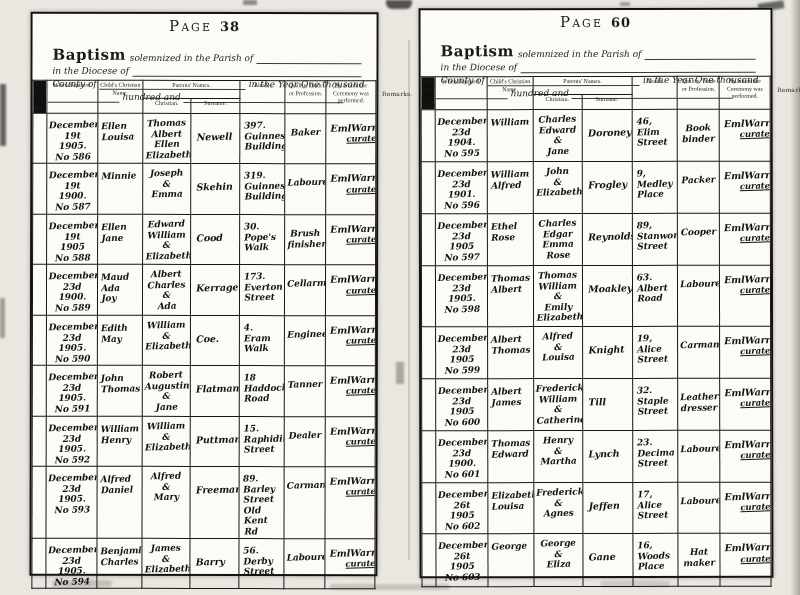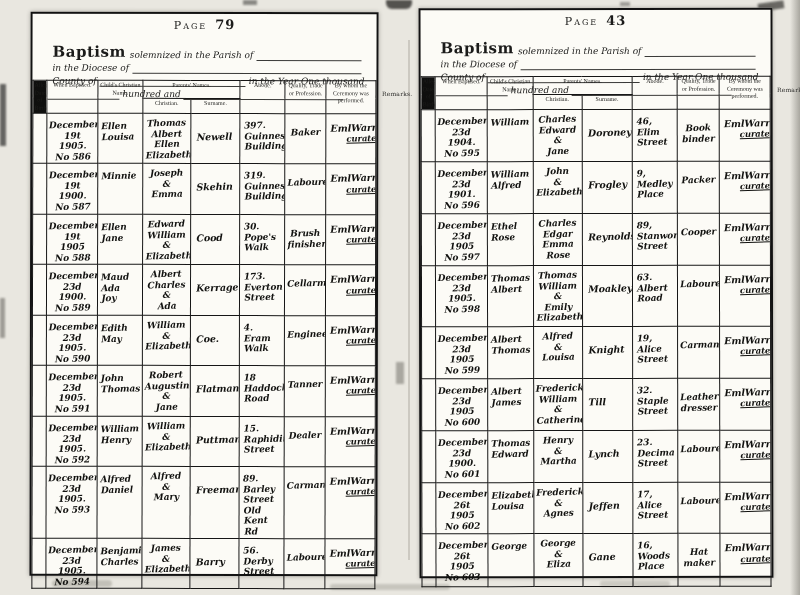--- a/index.html
+++ b/index.html
@@ -35,21 +35,21 @@
 
   .remarks-outside{
     position:absolute;font-size:6px;color:#2a2a28;letter-spacing:.2px;
   }
   .remarks-left{left:382px;top:90px;}
   .remarks-right{left:777px;top:86px;}
 
   
   .page-head{height:66px;box-sizing:border-box;padding:3px 12px 0 12px;color:#1b1b1a;}
   .pagenum-line{text-align:center;font-size:8px;letter-spacing:2px;}
-  .pagenum-line .word{font-variant:small-caps;font-size:11px;}
+  .pagenum-line .word{font-variant:small-caps;font-size:15px;}
   .pagenum-line .num{font-size:13px;font-weight:bold;letter-spacing:1px;margin-left:8px;}
   .fline{display:flex;align-items:flex-end;font-style:italic;font-size:9px;line-height:1.1;margin-top:3px;color:#1b1b1a;white-space:nowrap;}
   .fline .fill{flex:1 1 auto;border-bottom:1px solid #3a3a38;height:9px;margin:0 3px;}
   .fline .fill-short{flex:0 0 72px;border-bottom:1px solid #3a3a38;height:9px;margin:0 3px;}
   .fline .fill-mid{flex:0 0 160px;border-bottom:1px solid #3a3a38;height:9px;margin:0 3px;}
   .blackletter{font-weight:bold;font-style:normal;font-size:15px;letter-spacing:.5px;margin-right:4px;margin-top:9px;}
   .indent{margin-left:8px;}
 
   
   table.register{
@@ -93,21 +93,21 @@
 <div class="smudge bottom-smear1"></div>
 <div class="smudge bottom-smear2"></div>
 <div class="smudge bottom-smear3"></div>
 <div class="gutter-line"></div>
 <div class="gutter-mark"></div>
 <div class="edge-right"></div>
 
 <section class="page page-left">
   <div class="page-head">
     <div class="pagenum-line">
-      <span class="word">Page</span><span class="num">79</span>
+      <span class="word">Page</span><span class="num">38</span>
     </div>
     <div class="fline">
       <span class="blackletter indent">Baptism</span>
       <span>solemnized in the Parish of</span>
       <span class="fill"></span>
     </div>
     <div class="fline">
       <span class="indent">in the Diocese of</span>
       <span class="fill"></span>
     </div>
@@ -461,21 +461,21 @@
     </td>
   </tr>
 </tbody>
   </table>
 </section>
 <span class="remarks-outside remarks-left">Remarks.</span>
 
 <section class="page page-right">
   <div class="page-head">
     <div class="pagenum-line">
-      <span class="word">Page</span><span class="num">43</span>
+      <span class="word">Page</span><span class="num">60</span>
     </div>
     <div class="fline">
       <span class="blackletter indent">Baptism</span>
       <span>solemnized in the Parish of</span>
       <span class="fill"></span>
     </div>
     <div class="fline">
       <span class="indent">in the Diocese of</span>
       <span class="fill"></span>
     </div>

